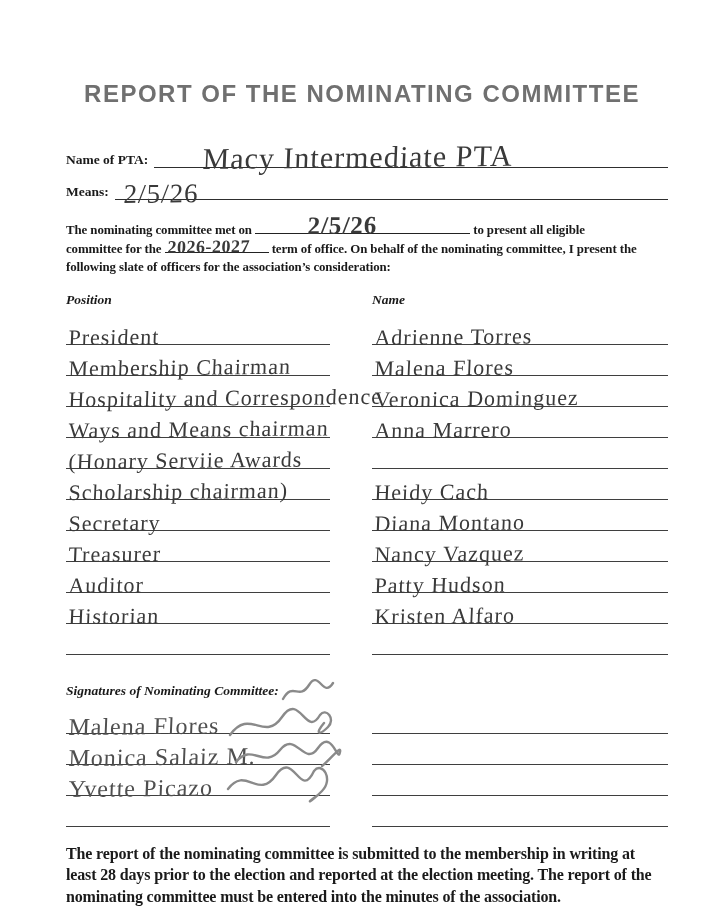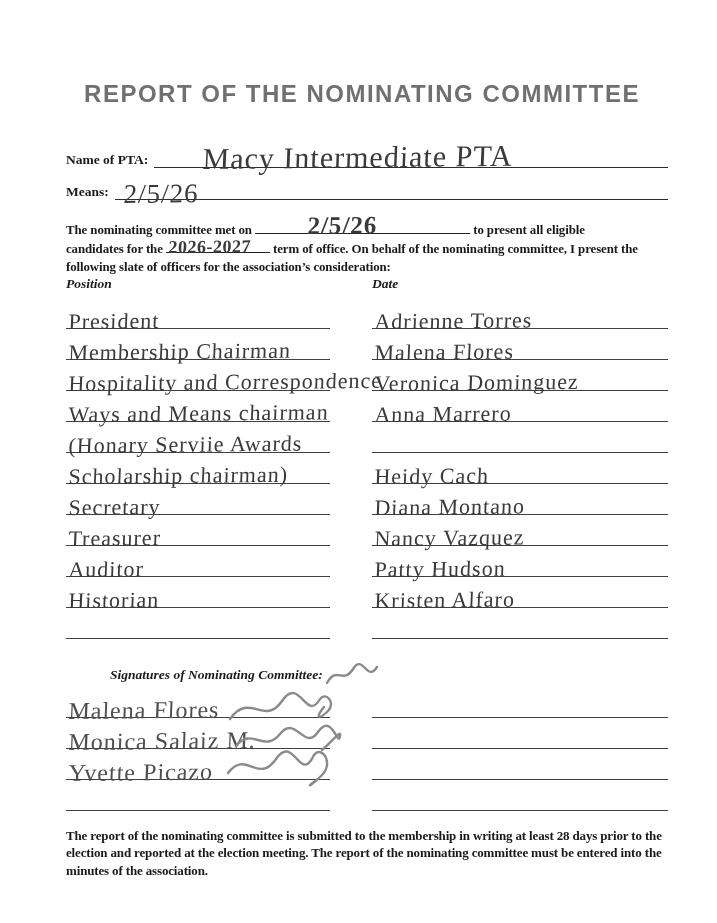--- a/index.html
+++ b/index.html
@@ -23,37 +23,37 @@
     position:absolute;letter-spacing:1px;
   }
   .hw-pta{font-size:30px;bottom:-7px;left:48px;}
   .hw-date{font-size:27px;bottom:-9px;left:8px;}
   .intro{margin:20px 0 0 0;font-size:12.9px;font-weight:700;line-height:1.34;letter-spacing:-0.1px;}
   .blank{display:inline-block;border-bottom:1.6px solid #222;height:13px;position:relative;vertical-align:baseline;}
   .blank-met{width:215px;}
   .blank-term{width:104px;}
   .hw-met{font-size:25px;bottom:-5px;left:52px;}
   .hw-term{font-size:18px;bottom:-4px;left:2px;letter-spacing:0.5px;}
-  .cols-header{display:flex;font-size:13.5px;font-weight:700;font-style:italic;}
+  .cols-header{display:flex;margin-top:16px;font-size:13.5px;font-weight:700;font-style:italic;}
   .cols-header .left{width:264px;}
   .cols-header .gap{width:42px;}
   .cols{display:flex;margin-top:6px;}
   .col-left{width:264px;}
   .col-gap{width:42px;}
   .col-right{flex:1;}
   .entry{height:30px;border-bottom:1.6px solid #3f3f3f;position:relative;}
   .entry .hw{font-size:22px;bottom:-5px;left:2px;}
   .sig-label-row{margin-top:26px;display:flex;align-items:center;height:20px;}
-  .sig-label{font-size:13.5px;font-weight:700;font-style:italic;white-space:nowrap;margin-left:44px;}
+  .sig-label{font-size:13.5px;font-weight:700;font-style:italic;white-space:nowrap;}
   .scribble{stroke:#8a8a8a;fill:none;stroke-width:2.4;stroke-linecap:round;}
   .sig-cols{margin-top:2px;}
   .sig-cols .entry{height:30px;}
   .sig-cols .hw{font-size:24px;bottom:-6px;color:#4f4f4f;}
   .sig-scribble{position:absolute;right:-14px;bottom:-12px;overflow:visible;}
-  .note{margin:16px 0 0 0;font-size:13px;font-weight:700;line-height:1.34;letter-spacing:-0.15px;}
+  .note{margin:16px 0 0 0;font-size:16px;font-weight:700;line-height:1.34;letter-spacing:-0.15px;}
 </style>
 </head>
 <body>
 
 <div class="page">
 
   <div class="title">REPORT OF THE NOMINATING COMMITTEE</div>
 
   <div class="field-row">
     <span class="flabel">Name of PTA:</span>
@@ -68,31 +68,31 @@
       <span class="hw hw-date">2/5/26</span>
     </span>
   </div>
 
   <p class="intro">
     <span>The nominating committee met on</span>
     <span class="blank blank-met">
       <span class="hw hw-met">2/5/26</span>
     </span>
     <span>to present all eligible</span><br>
-    <span>candidates for the</span>
+    <span>committee for the</span>
     <span class="blank blank-term">
       <span class="hw hw-term">2026-2027</span>
     </span>
     <span>term of office. On behalf of the nominating committee, I present the following slate of officers for the association’s consideration:</span>
   </p>
 
   <div class="cols-header">
     <span class="left">Position</span>
     <span class="gap"></span>
-    <span>Date</span>
+    <span>Name</span>
   </div>
 
   <div class="cols">
     <div class="col-left">
       <div class="entry">
           <span class="hw">President</span>
         </div>
       <div class="entry">
           <span class="hw">Membership Chairman</span>
         </div>

